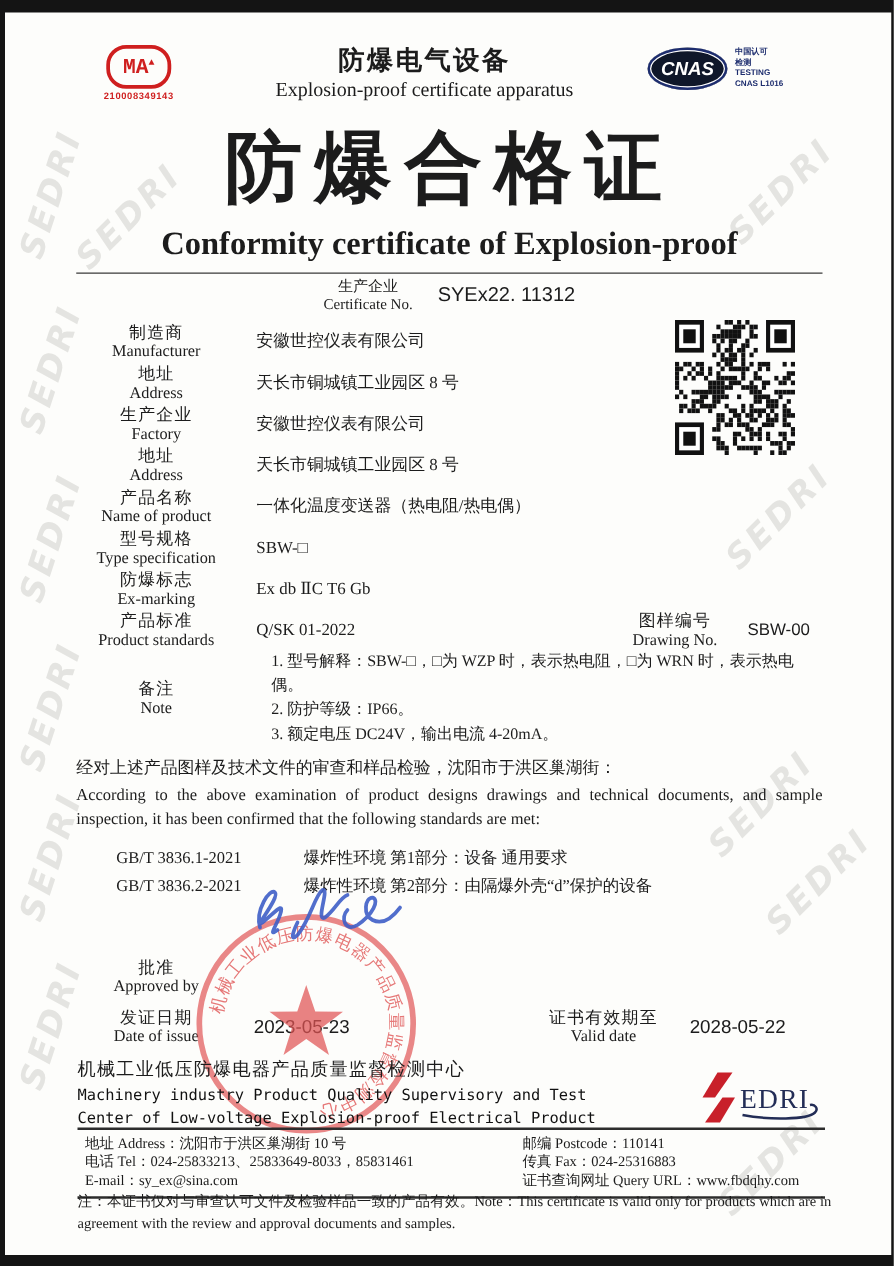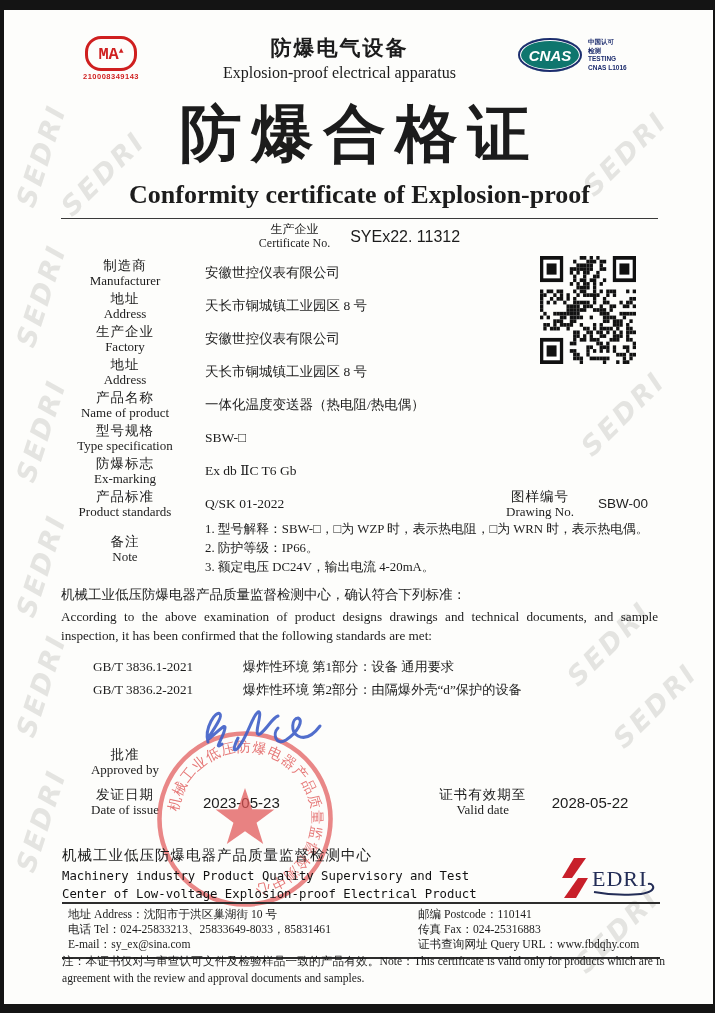--- a/index.html
+++ b/index.html
@@ -16,21 +16,21 @@
   .hdr { display:flex; align-items:flex-start; position:relative; z-index:2; }
   .cma-wrap { width:100px; padding-top:6px; text-align:center; }
   .cma-badge { display:inline-block; border:3px solid #cf1f1f; border-radius:16px; padding:1px 10px 2px;
                color:#cf1f1f; font-family:Liberation Mono, monospace; font-weight:bold; font-size:17px; line-height:22px; }
   .cma-tri { font-size:8px; vertical-align:6px; }
   .cma-num { color:#cf1f1f; font-family:"Liberation Sans",sans-serif; font-weight:bold; font-size:7.5px; letter-spacing:0.5px; margin-top:1px; }
   .hdr-center { flex:1; text-align:center; padding-top:4px; }
   .hdr-zh { font-size:21px; font-weight:bold; font-family:"Liberation Sans",sans-serif; letter-spacing:2px; }
   .hdr-en { font-size:16px; margin-top:2px; }
   .cnas-wrap { width:140px; padding-top:8px; display:flex; gap:6px; align-items:center; }
-  .cnas-oval { width:64px; height:34px; background:#0f766e; border-radius:50%; display:flex; align-items:center; justify-content:center;
+  .cnas-oval { width:64px; height:34px; background:#0f172a; border-radius:50%; display:flex; align-items:center; justify-content:center;
                color:#fff; font-family:"Liberation Sans",sans-serif; font-weight:bold; font-style:italic; font-size:15px; box-shadow:inset 0 0 0 2px #1d2d6e, inset 0 0 0 3px #fff; }
   .cnas-lines { font-family:"Liberation Sans",sans-serif; color:#1d2d6e; font-size:6.5px; line-height:8.5px; font-weight:bold; text-align:left; }
 
   
   .main-title { text-align:center; font-size:62px; font-weight:bold; letter-spacing:10px; margin-top:10px;
                 font-family:"Liberation Sans",sans-serif; position:relative; z-index:2; }
   .sub-title { text-align:center; font-size:26px; font-weight:bold; margin-top:4px; position:relative; z-index:2; }
   .divider { border-top:1.5px solid #3a3a3a; margin-top:8px; position:relative; z-index:2; }
 
   .certno { display:flex; justify-content:center; align-items:center; gap:20px; margin-top:3px; position:relative; z-index:2; }
@@ -42,21 +42,21 @@
   .frow { display:flex; align-items:center; min-height:33px; }
   .flabel { width:128px; text-align:center; flex:none; }
   .flabel .zh { font-size:13.5px; line-height:15px; letter-spacing:1px; }
   .flabel .en { font-size:13px; line-height:15px; }
   .fvalue { margin-left:16px; font-size:13.5px; flex:1; }
   .inline-pair { display:flex; align-items:center; }
   .drawing { display:flex; align-items:center; margin-left:auto; margin-right:10px; }
   .drawing .flabel { width:92px; }
   .drawing .dval { margin-left:12px; font-size:13.5px; font-family:"Liberation Sans",sans-serif; }
   .note-row { min-height:56px; align-items:center; }
-  .note-lines { margin-left:16px; font-size:12.8px; line-height:1.5; }
+  .note-lines { margin-left:28px; font-size:12.8px; line-height:1.5; }
 
   
   .statement { margin-top:8px; position:relative; z-index:2; }
   .st-zh { font-size:13.5px; }
   .st-en { font-size:13.2px; text-align:justify; line-height:1.45; margin-top:3px; }
   .standards { margin-top:10px; position:relative; z-index:2; }
   .std-line { font-size:13.2px; line-height:1.75; display:flex; }
   .std-code { width:150px; flex:none;margin-left:32px; }
 
   
@@ -103,21 +103,21 @@
 
   <div class="content">
 
     <div class="hdr">
       <div class="cma-wrap">
         <span class="cma-badge"><span>MA</span><span class="cma-tri">▲</span></span>
         <div class="cma-num">210008349143</div>
       </div>
       <div class="hdr-center">
         <div class="hdr-zh">防爆电气设备</div>
-        <div class="hdr-en">Explosion-proof electrical apparatus</div>
+        <div class="hdr-en">Explosion-proof certificate apparatus</div>
       </div>
       <div class="cnas-wrap">
         <div class="cnas-oval">CNAS</div>
         <div class="cnas-lines">
           <div>中国认可</div>
           <div>检测</div>
           <div>TESTING</div>
           <div>CNAS L1016</div>
         </div>
       </div>
@@ -217,21 +217,21 @@
         </div>
         <div class="note-lines">
           <div>1. 型号解释：SBW-□，□为 WZP 时，表示热电阻，□为 WRN 时，表示热电偶。</div>
           <div>2. 防护等级：IP66。</div>
           <div>3. 额定电压 DC24V，输出电流 4-20mA。</div>
         </div>
       </div>
     </div>
 
     <div class="statement">
-      <div class="st-zh">机械工业低压防爆电器产品质量监督检测中心，确认符合下列标准：</div>
+      <div class="st-zh">经对上述产品图样及技术文件的审查和样品检验，沈阳市于洪区巢湖街：</div>
       <div class="st-en">According to the above examination of product designs drawings and technical documents, and sample inspection, it has been confirmed that the following standards are met:</div>
     </div>
 
     <div class="standards">
       <div class="std-line">
         <span class="std-code">GB/T 3836.1-2021</span>
         <span>爆炸性环境 第1部分：设备 通用要求</span>
       </div>
       <div class="std-line">
         <span class="std-code">GB/T 3836.2-2021</span>

